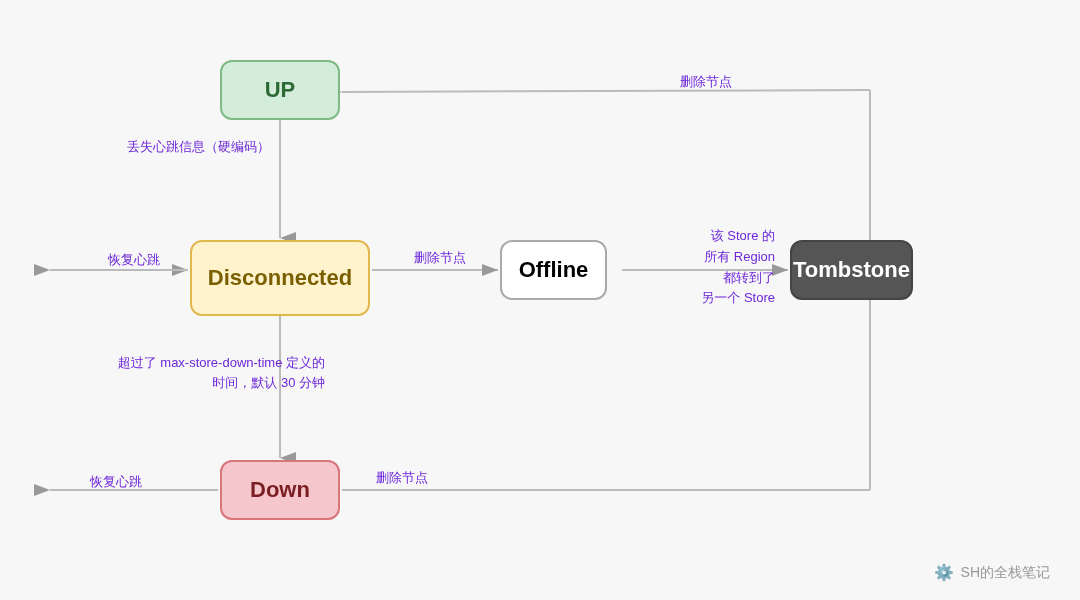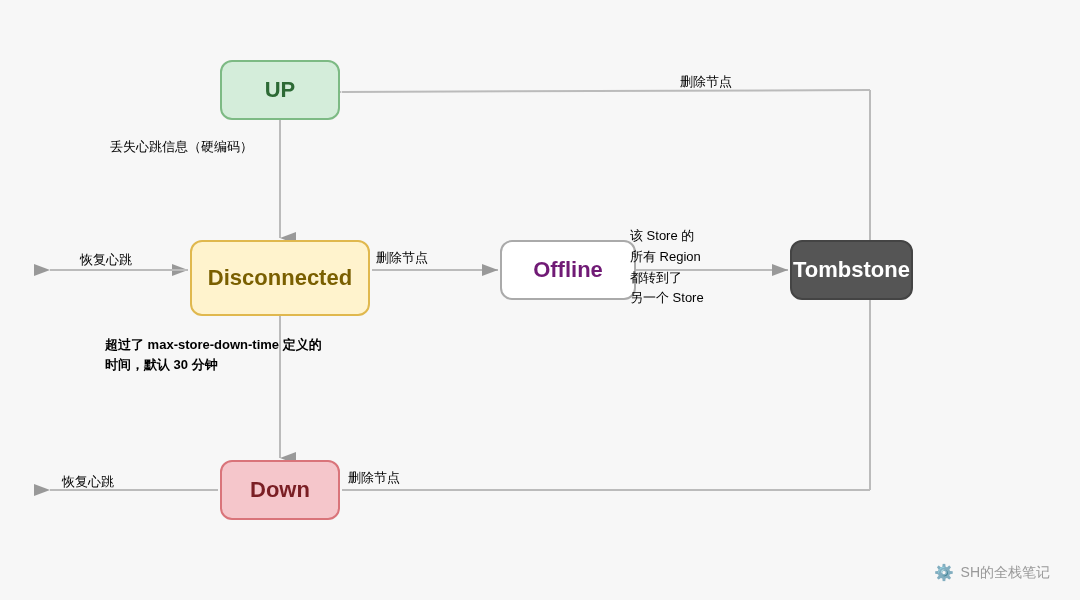--- a/index.html
+++ b/index.html
@@ -55,45 +55,45 @@
       height: 60px;
       top: 460px;
       left: 220px;
       background: #f5c6cb;
       border-color: #d9747a;
       color: #7a1e24;
       text-align: right;
     }
 
     .box-offline {
-      width: 136px;
+      width: 107px;
       height: 60px;
       top: 240px;
       left: 500px;
       background: #fff;
       border-color: #aaa;
-      color: #701a75;
+      color: #000000;
     }
 
     .box-tombstone {
       width: 123px;
       height: 60px;
       top: 240px;
       left: 790px;
       background: #555;
       border-color: #444;
       color: #fff;
     }
 
     
     .label {
       position: absolute;
       font-size: 13px;
-      color: #000000;
-      text-align: left;
+      color: #6d28d9;
+      text-align: right;
       line-height: 1.5;
     }
 
     
     .arrows-svg {
       position: absolute;
       top: 0;
       left: 0;
       width: 1080px;
       height: 600px;
@@ -186,21 +186,21 @@
   <div class="label" style="top: 250px; left: 80px; width: 80px;">
     <span>恢复心跳</span>
   </div>
 
   <div class="label" style="top: 248px; left: 376px; width: 90px;">
     <span>删除节点</span>
   </div>
 
   <div class="label" style="top: 226px; left: 630px; width: 145px; font-size:13px; line-height:1.6;">该 Store 的<br>所有 Region<br>都转到了<br>另一个 Store</div>
 
-  <div class="label" style="top: 335px; left: 105px; width: 220px; font-size:13px;font-weight:bold;">超过了 max-store-down-time 定义的<br>时间，默认 30 分钟</div>
+  <div class="label" style="top: 353px; left: 105px; width: 220px; font-size:13px;">超过了 max-store-down-time 定义的<br>时间，默认 30 分钟</div>
 
   <div class="label" style="top: 472px; left: 62px; width: 80px;">
     <span>恢复心跳</span>
   </div>
 
   <div class="label" style="top: 468px; left: 348px; width: 80px;">
     <span>删除节点</span>
   </div>
 
   <div class="watermark">

